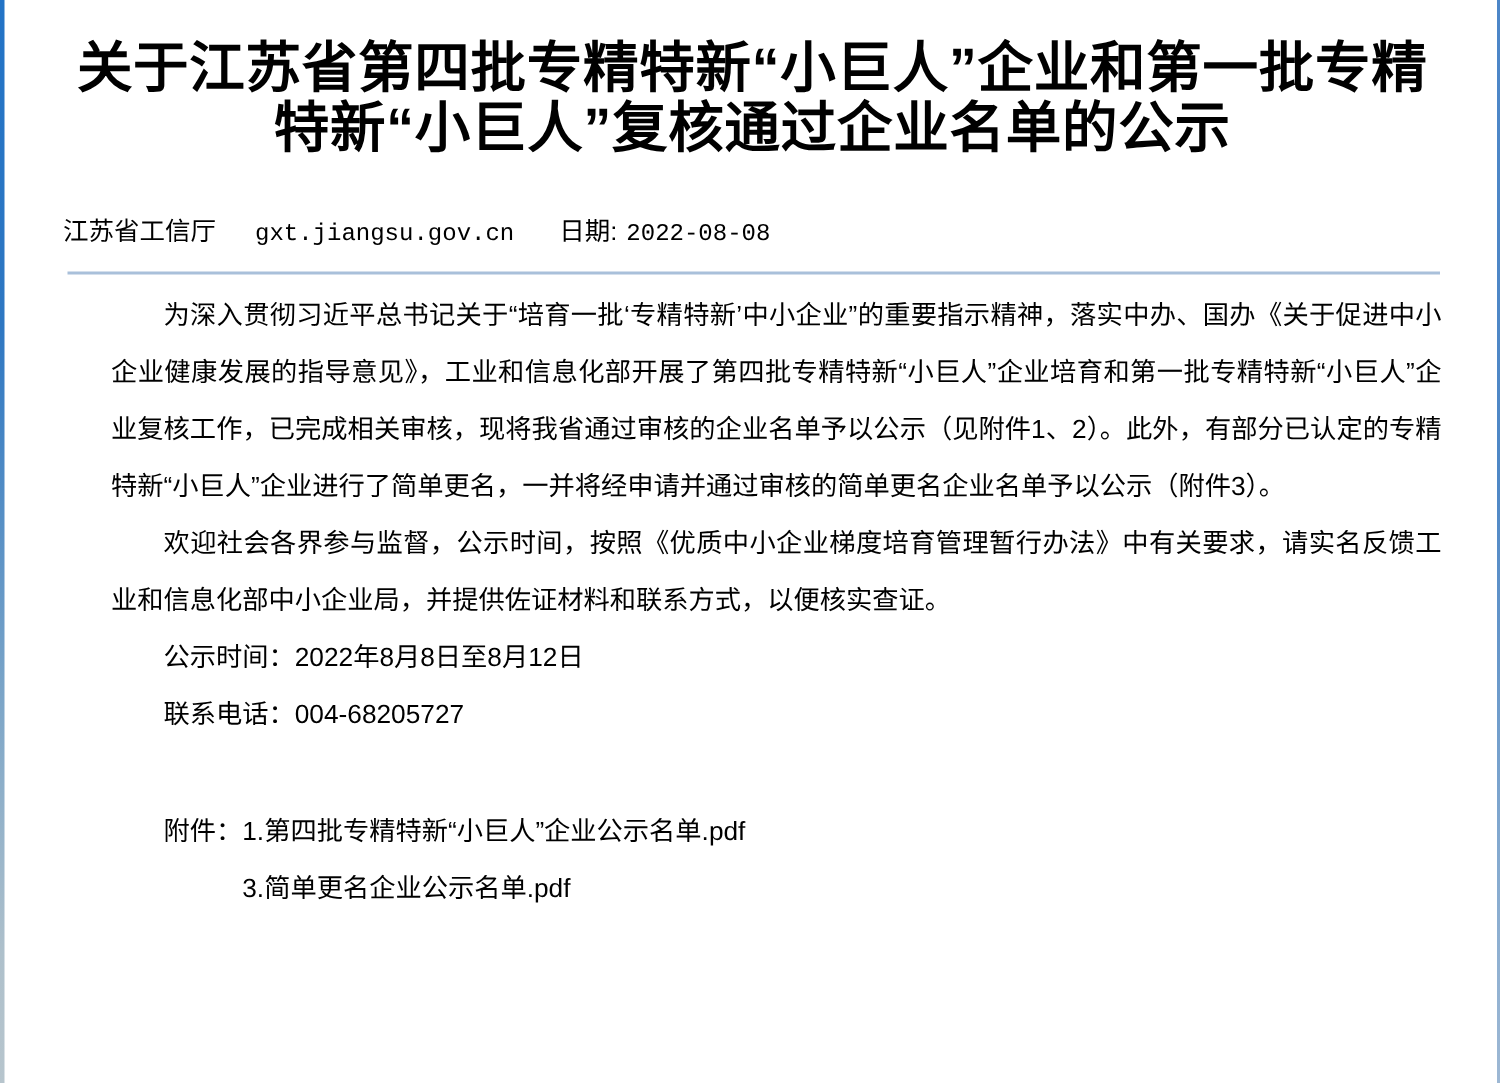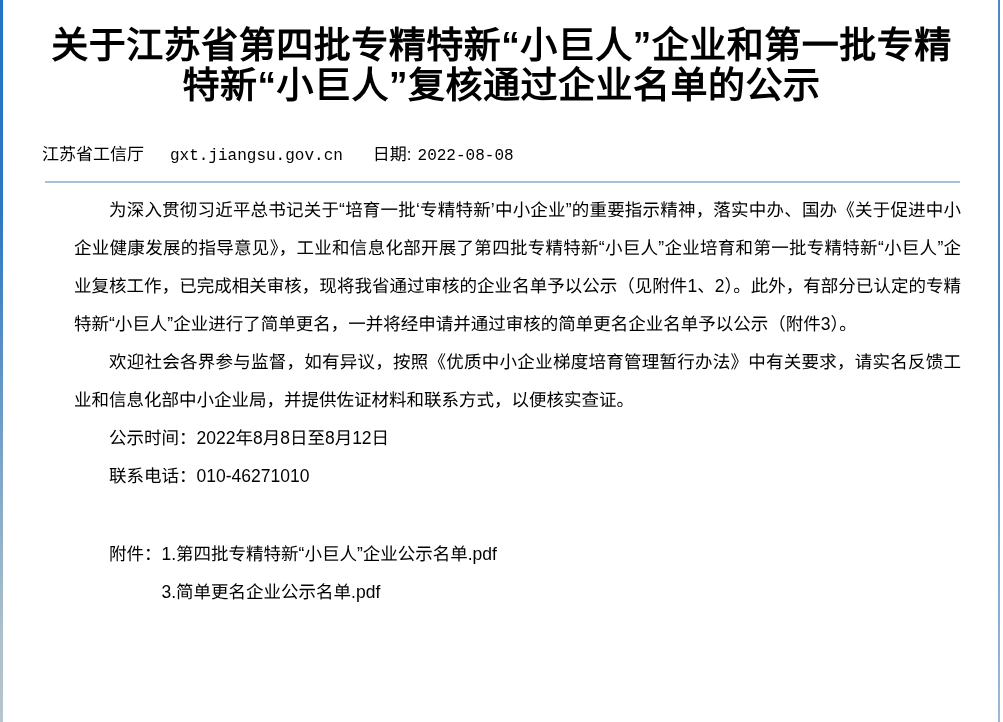--- a/index.html
+++ b/index.html
@@ -121,23 +121,23 @@
 
   <div class="meta-row">
     <span class="source">江苏省工信厅</span><span class="site-url">gxt.jiangsu.gov.cn</span><span class="date-label">日期:</span><span class="date-value">2022-08-08</span>
   </div>
 
 
   <div class="divider"></div>
 
   <div class="article">
     <p>为深入贯彻习近平总书记关于“培育一批‘专精特新’中小企业”的重要指示精神，落实中办、国办《关于促进中小企业健康发展的指导意见》，工业和信息化部开展了第四批专精特新“小巨人”企业培育和第一批专精特新“小巨人”企业复核工作，已完成相关审核，现将我省通过审核的企业名单予以公示（见附件1、2）。此外，有部分已认定的专精特新“小巨人”企业进行了简单更名，一并将经申请并通过审核的简单更名企业名单予以公示（附件3）。</p>
-    <p>欢迎社会各界参与监督，如有异议，按照《优质中小企业梯度培育管理暂行办法》中有关要求，请实名反馈工业和信息化部中小企业局，并提供佐证材料和联系方式，以便核实查证。</p>
+    <p>欢迎社会各界参与监督，公示时间，按照《优质中小企业梯度培育管理暂行办法》中有关要求，请实名反馈工业和信息化部中小企业局，并提供佐证材料和联系方式，以便核实查证。</p>
     <p>公示时间：2022年8月8日至8月12日</p>
-    <p>联系电话：010-46271010</p>
+    <p>联系电话：004-68205727</p>
 
     <div class="attachments">
       <span class="att-label">附件：</span>
       <div class="att-list">
         <div class="att-item">1.第四批专精特新“小巨人”企业公示名单.pdf</div>
         <div class="att-item">3.简单更名企业公示名单.pdf</div>
       </div>
     </div>
 
   </div>

